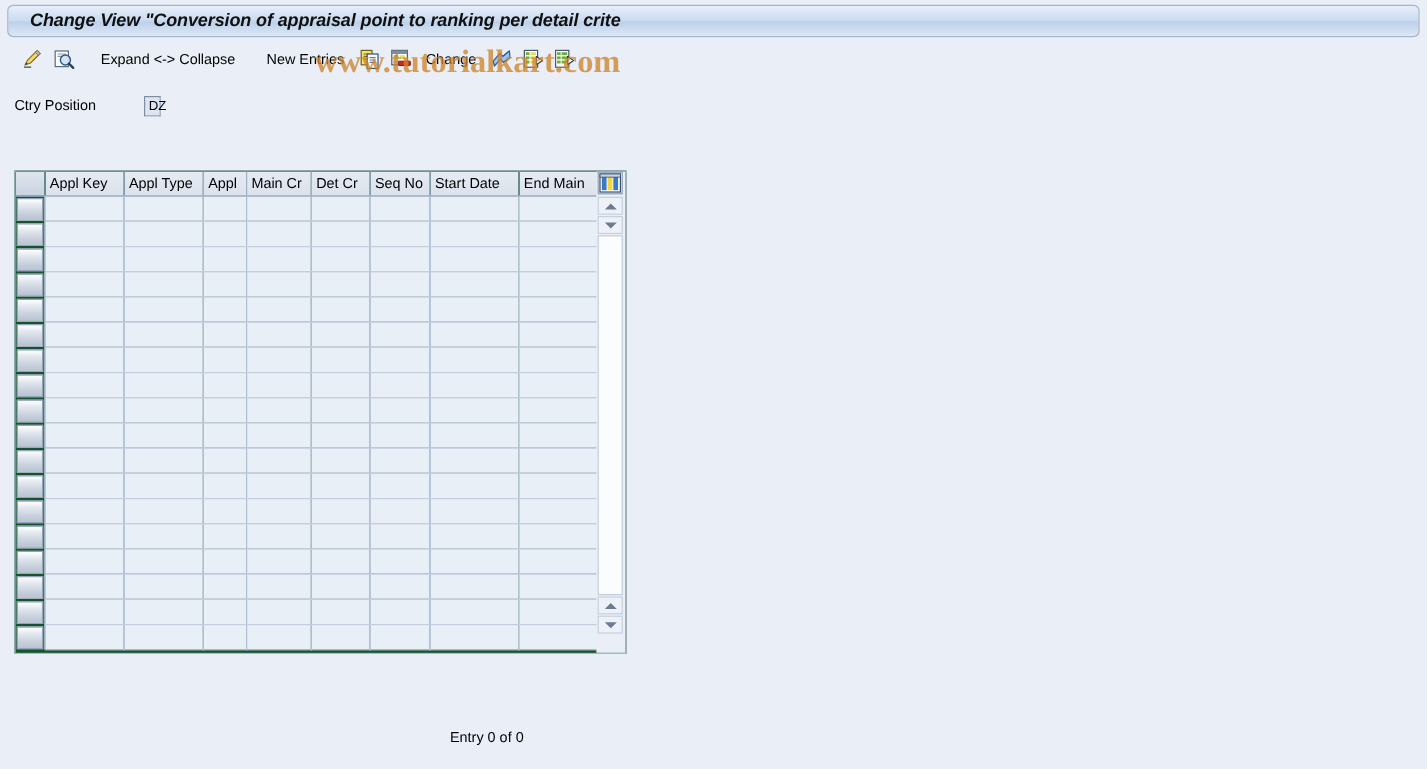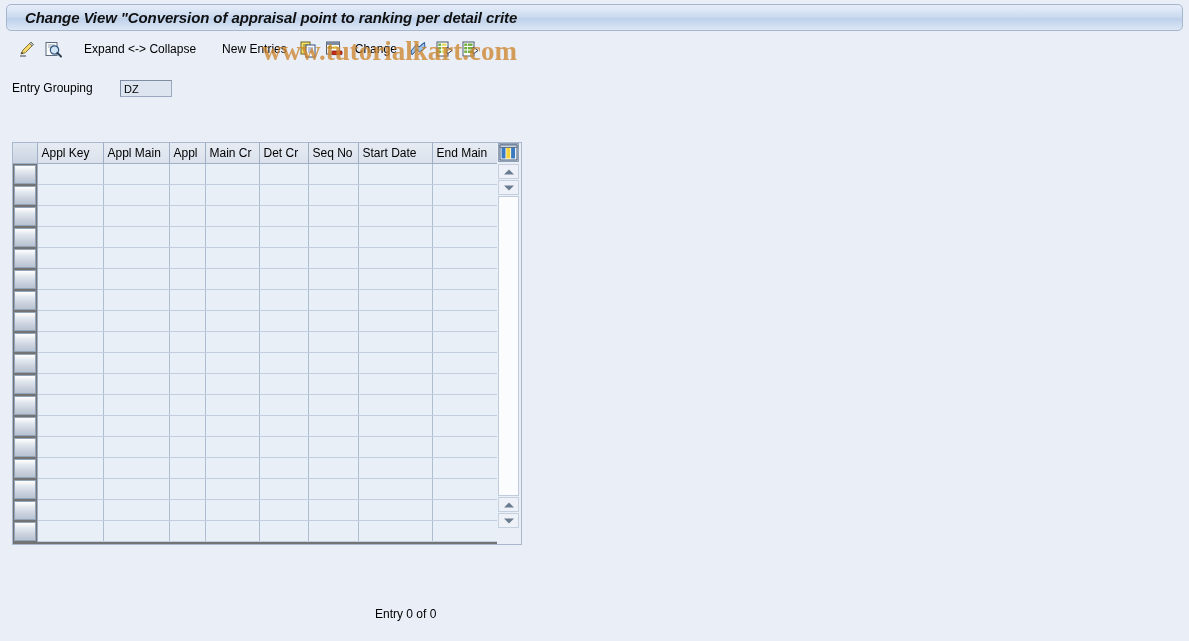--- a/index.html
+++ b/index.html
@@ -100,41 +100,41 @@
     display: flex;
     align-items: center;
   }
   #ctry-label {
     font-size: 12px;
     color: #000;
     width: 108px;
     white-space: nowrap;
   }
   #ctry-value {
-    width: 52px;
+    width: 14px;
     height: 17px;
     line-height: 17px;
     background: #dde5f0;
     border: 1px solid #9aa9bd;
     border-top-color: #7f8ea3;
     border-left-color: #7f8ea3;
     font-size: 11px;
     padding-left: 3px;
     box-sizing: border-box;
     color: #000;
   }
 
   
   #table-wrap {
     position: absolute;
     left: 12px;
     top: 142px;
     width: 510px;
     height: 403px;
-    background: #737373;
+    background: #14532d;
     border: 1px solid #a9b9cd;
     box-sizing: border-box;
   }
   #table-grid {
     position: absolute;
     left: 0;
     top: 0;
     width: 486px;
     height: 401px;
     box-sizing: border-box;
@@ -399,32 +399,32 @@
         </svg>
       </span>
     </div>
 
   </div>
 </div>
 
 <div id="watermark">www.tutorialkart.com</div>
 
 <div id="ctry-row">
-  <div id="ctry-label">Entry Grouping</div>
+  <div id="ctry-label">Ctry Position</div>
   <div id="ctry-value">DZ</div>
 </div>
 
 <div id="table-wrap">
   <div id="table-grid">
     <table class="grid">
       <thead>
         <tr>
           <th class="sel-col"></th>
           <th style="width:66px">Appl Key</th>
-          <th style="width:66px">Appl Main</th>
+          <th style="width:66px">Appl Type</th>
           <th style="width:36px">Appl</th>
           <th style="width:54px">Main Cr</th>
           <th style="width:49px">Det Cr</th>
           <th style="width:50px">Seq No</th>
           <th style="width:74px">Start Date</th>
           <th style="width:67px">End Main</th>
         </tr>
       </thead>
       <tbody id="grid-body">
           <tr>

